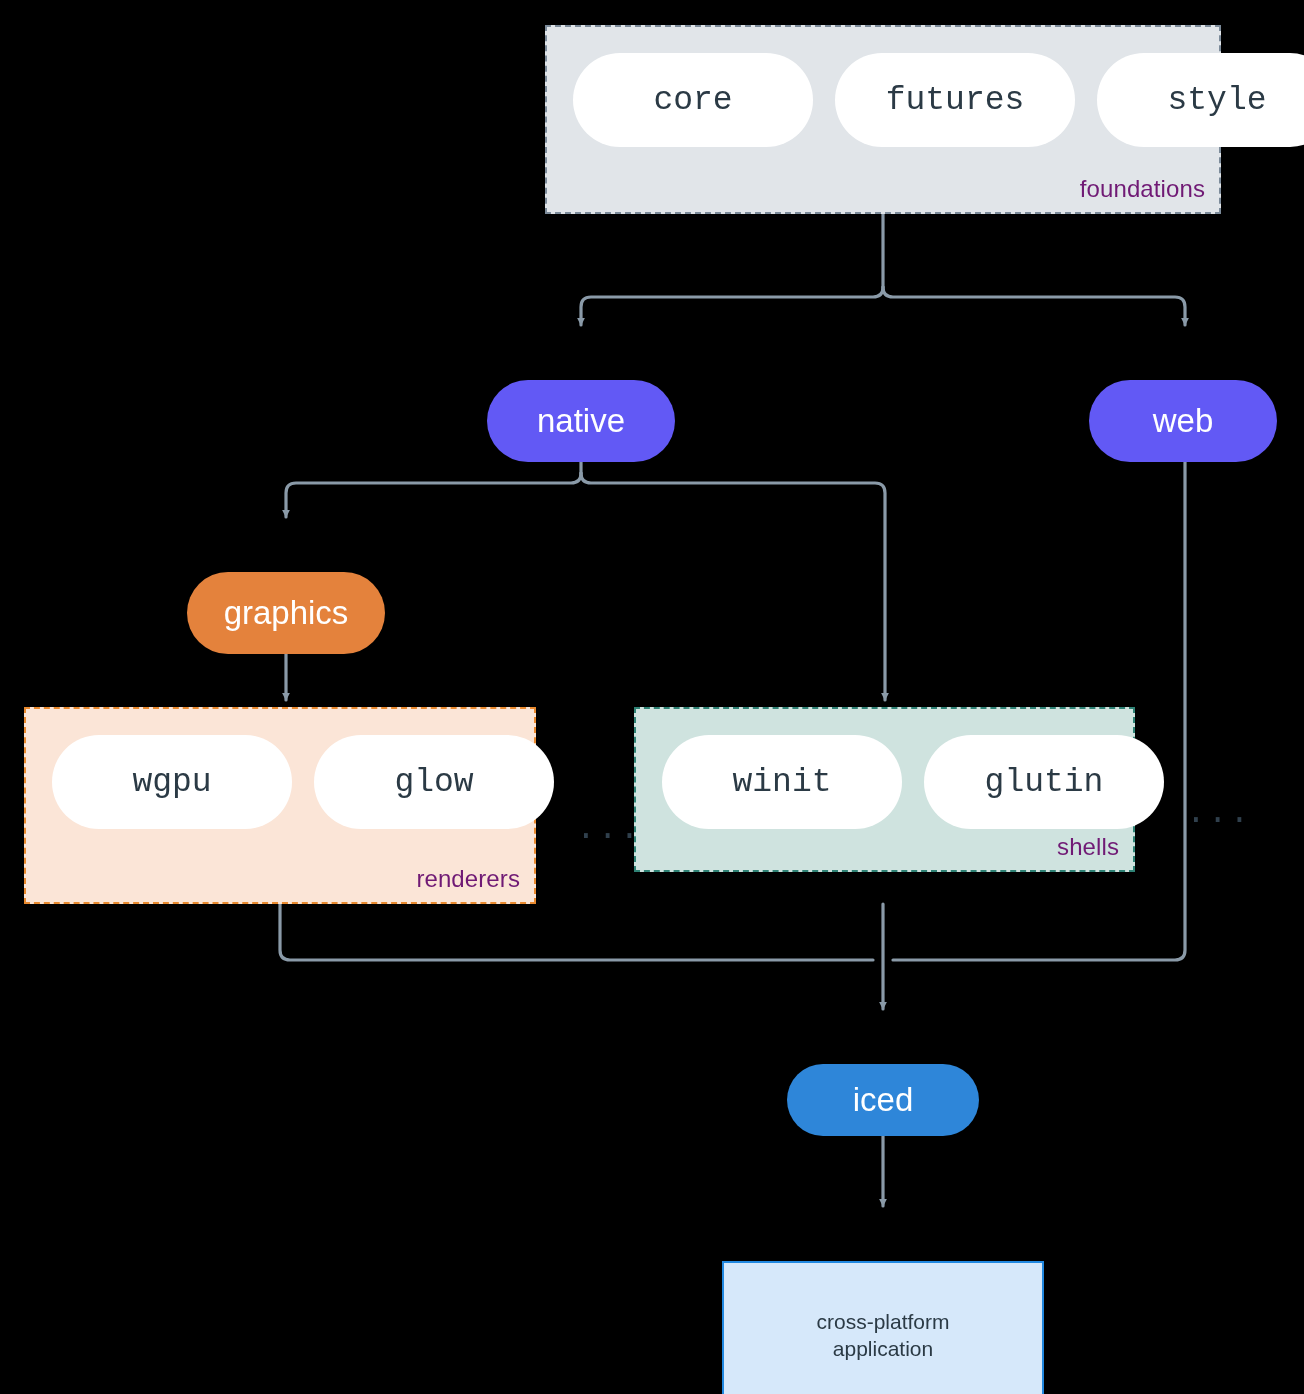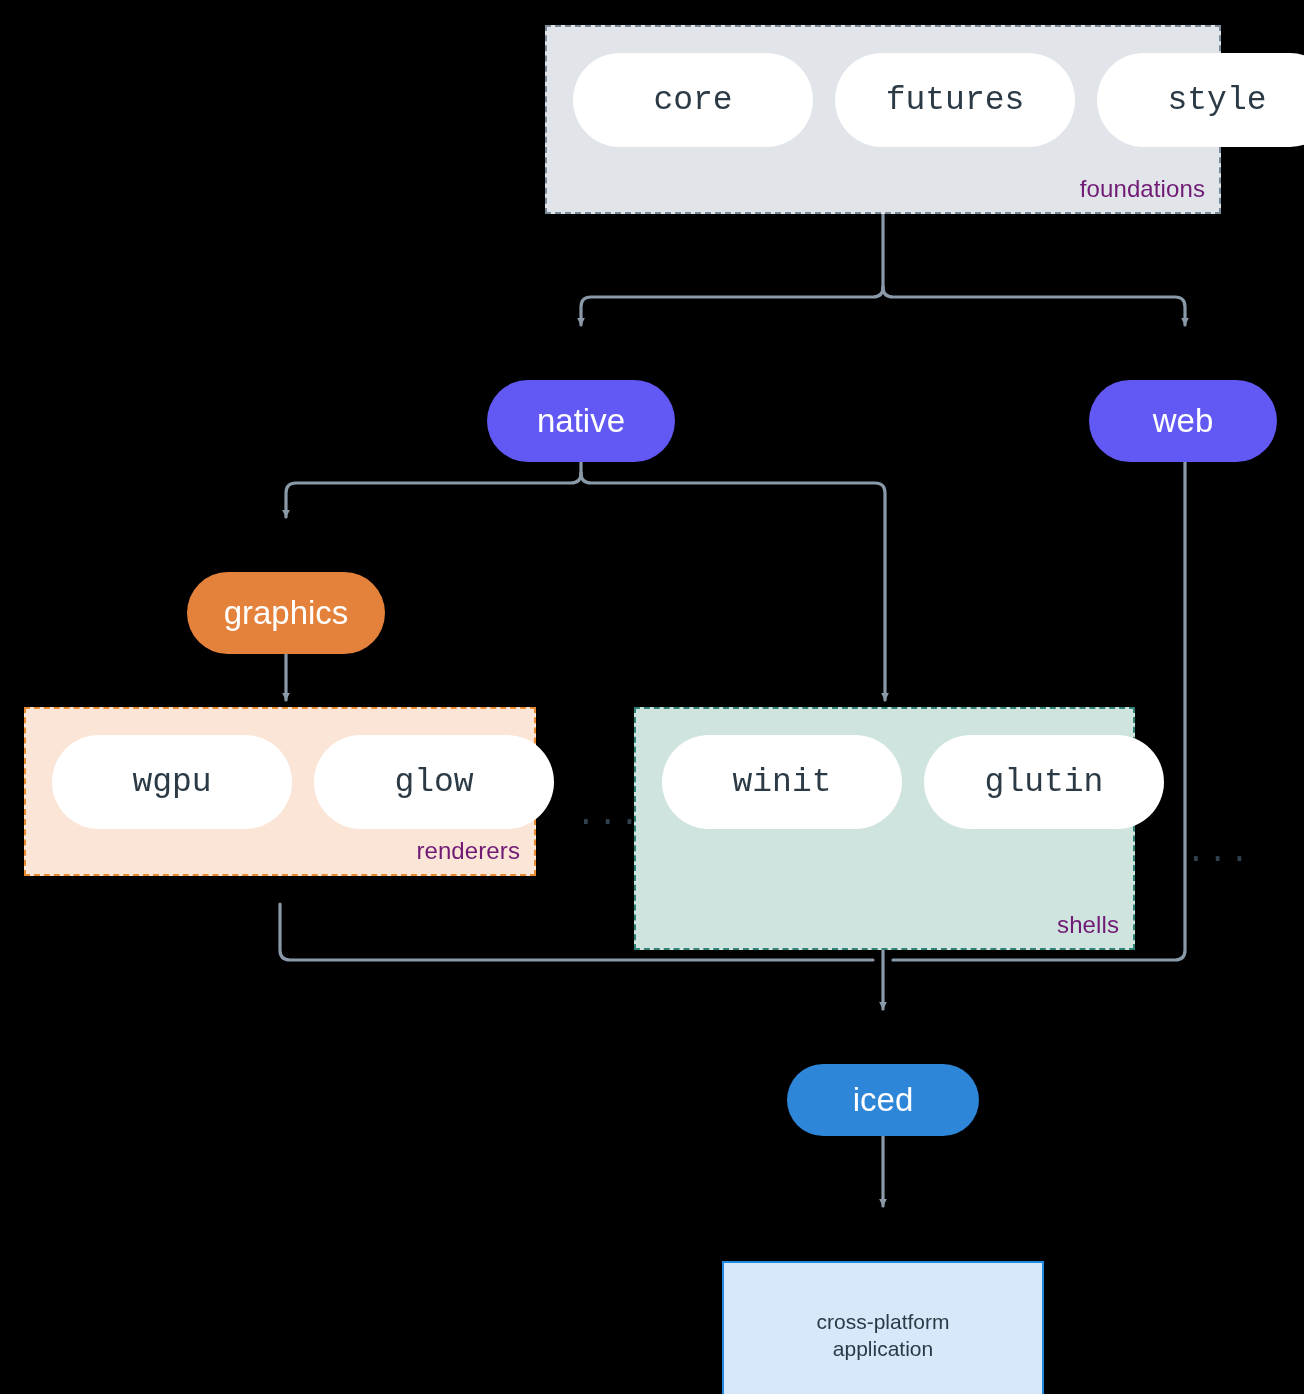--- a/index.html
+++ b/index.html
@@ -61,29 +61,29 @@
     top: 25px;
     width: 676px;
     height: 189px;
     background: #e1e5e9;
     border-color: #7c8b9a;
   }
   #renderers-cluster {
     left: 24px;
     top: 707px;
     width: 512px;
-    height: 169px;
+    height: 197px;
     background: #fbe5d7;
     border-color: #e98a2f;
   }
   #shells-cluster {
     left: 634px;
     top: 707px;
     width: 501px;
-    height: 243px;
+    height: 165px;
     background: #cfe3df;
     border-color: #2f8275;
   }
 
   
   .chip-row {
     position: absolute;
     left: 0;
     top: 0;
     width: 100%;

